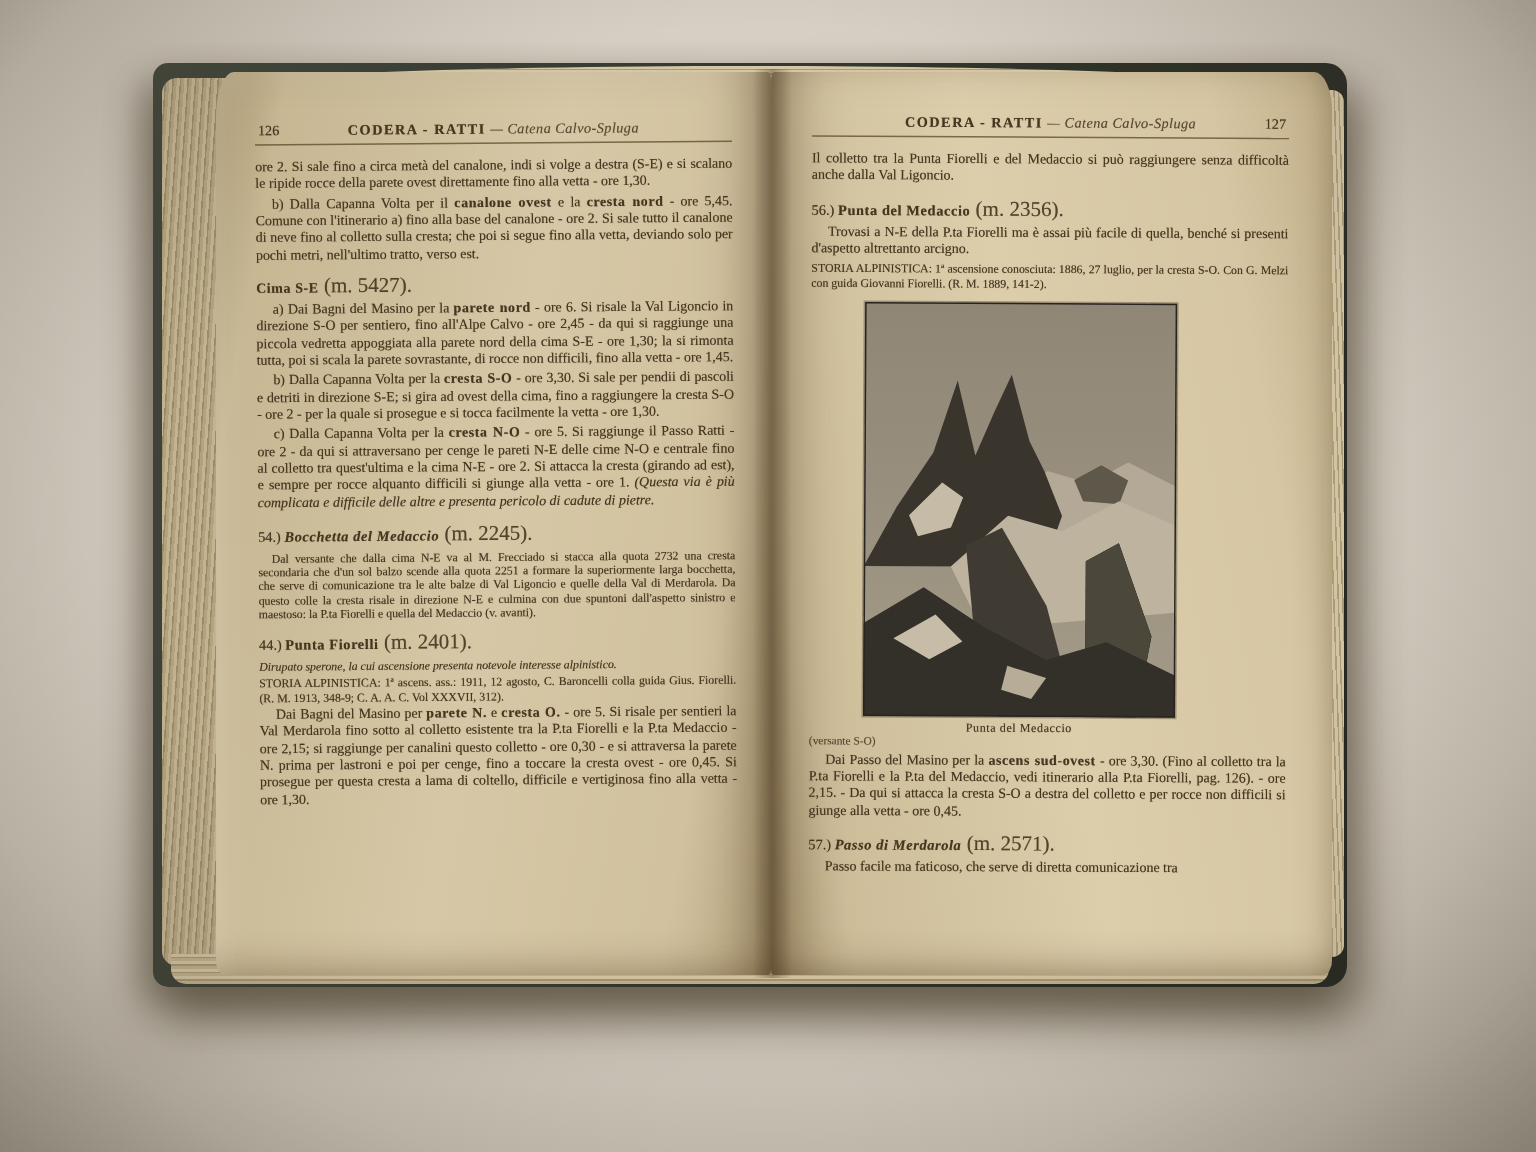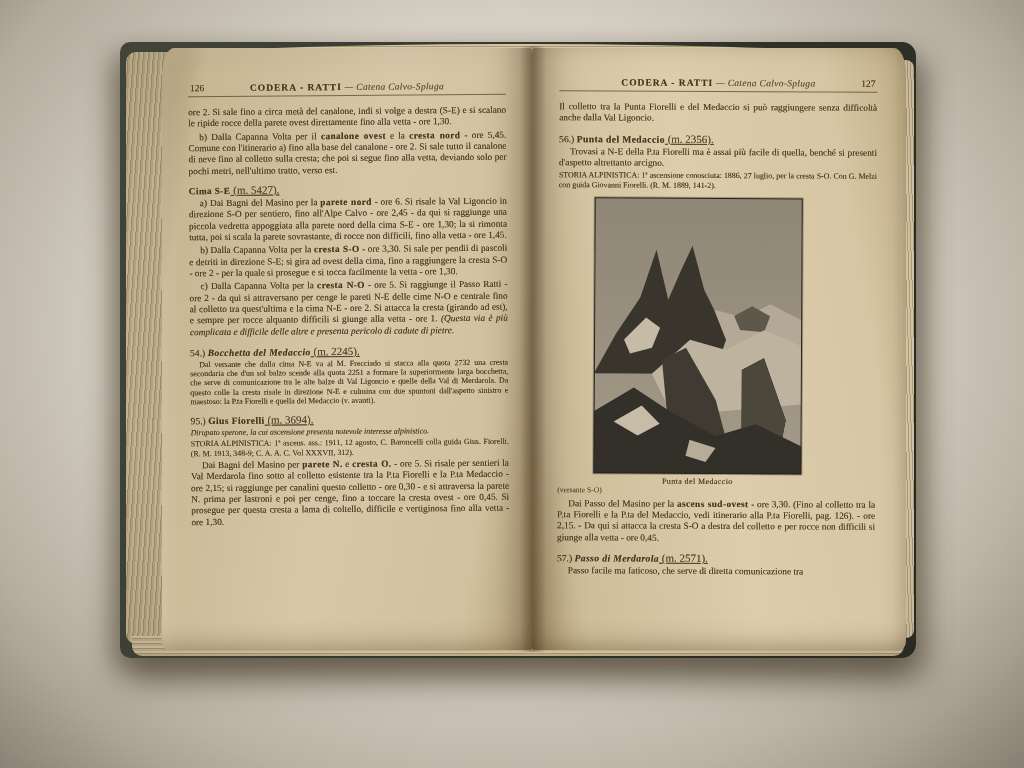--- a/index.html
+++ b/index.html
@@ -5,21 +5,21 @@
   html,body{margin:0;padding:0;}
   body{
     width:1024px;height:768px;overflow:hidden;position:relative;
     background:radial-gradient(ellipse at 48% 40%, #e0dacf 0%, #d7d0c5 42%, #c9c2b5 75%, #aaa396 100%);
     font-family:"Liberation Serif", serif;
   }
   .stage{position:absolute;inset:0;}
   .vignette{position:absolute;inset:0;pointer-events:none;
     background:radial-gradient(ellipse at 50% 45%, rgba(0,0,0,0) 55%, rgba(80,70,55,.18) 85%, rgba(60,52,40,.32) 100%);}
   
-  .book{position:absolute;left:118px;top:26px;width:800px;height:640px;}
+  .book{position:absolute;left:100px;top:26px;width:800px;height:640px;}
   .cover{position:absolute;left:2px;top:16px;width:796px;height:616px;background:linear-gradient(105deg,#40443a,#30332a 60%,#24261f);
     border-radius:10px 14px 14px 10px;
     box-shadow:0 22px 34px rgba(84,74,56,.55), -10px 10px 22px rgba(84,74,56,.38), 12px 16px 26px rgba(84,74,56,.45);}
   .edges{position:absolute;}
   .edges-left{left:8px;top:26px;width:44px;height:592px;border-radius:10px 0 0 10px;
     background:repeating-linear-gradient(94deg,#c3b391 0 2px,#9a8b69 2px 3px,#b2a27f 3px 5px);}
   .edges-right{right:4px;top:34px;width:16px;height:578px;border-radius:0 8px 8px 0;
     background:repeating-linear-gradient(88deg,#d2c4a3 0 2px,#ab9c79 2px 3px);}
   .edges-bottom{left:14px;bottom:10px;width:772px;height:20px;border-radius:0 0 10px 10px;
     background:repeating-linear-gradient(to bottom,#cfbf9d 0 2px,#a1926e 2px 3px,#bcac89 3px 5px);}
@@ -47,21 +47,21 @@
   .head-title b{font-weight:bold;letter-spacing:1px;text-align:center;}
   .head-title i{font-style:italic;letter-spacing:.3px;opacity:.85;}
   .para{font-size:9.3px;line-height:1.22;text-align:justify;margin:0 0 2px 0;}
   .ind{text-indent:11px;}
   .rt{font-weight:bold;letter-spacing:.4px;}
   .it{font-style:italic;}
   .subhead{font-size:9.3px;margin:7px 0 2px 0;}
   .sec{font-size:9.6px;margin:8px 0 2px 0;}
   .secname-peak{font-weight:bold;letter-spacing:.4px;}
   .secname-pass{font-weight:bold;font-style:italic;letter-spacing:.4px;}
-  .alt{font-size:11px;opacity:.9;text-decoration:underline;}
+  .alt{font-size:14px;opacity:.9;}
   .small{font-size:7.9px;line-height:1.17;text-align:justify;margin:0 0 2px 0;}
   .small.ind{text-indent:9px;}
   
   .photo-wrap{margin:8px 0 3px 36px;width:208px;height:276px;
     box-shadow:0 0 0 1px rgba(40,32,22,.35), inset 0 0 10px rgba(30,24,16,.3);
     filter:sepia(.18) contrast(.92) brightness(.97);}
   .photo-wrap svg{display:block;width:100%;height:100%;}
   .caption{font-size:8px;text-align:center;width:208px;margin-left:36px;letter-spacing:.4px;}
   .caption2{font-size:7.6px;margin:0 0 4px 0;opacity:.85;}
 </style>
@@ -93,21 +93,21 @@
 
         <p class="para ind"><span>a) Dai Bagni del Masino per la </span><span class="rt">parete nord</span><span> - ore 6. Si risale la Val Ligoncio in direzione S-O per sentiero, fino all'Alpe Calvo - ore 2,45 - da qui si raggiunge una piccola vedretta appoggiata alla parete nord della cima S-E - ore 1,30; la si rimonta tutta, poi si scala la parete sovrastante, di rocce non difficili, fino alla vetta - ore 1,45.</span></p>
 
         <p class="para ind"><span>b) Dalla Capanna Volta per la </span><span class="rt">cresta S-O</span><span> - ore 3,30. Si sale per pendii di pascoli e detriti in direzione S-E; si gira ad ovest della cima, fino a raggiungere la cresta S-O - ore 2 - per la quale si prosegue e si tocca facilmente la vetta - ore 1,30.</span></p>
 
         <p class="para ind"><span>c) Dalla Capanna Volta per la </span><span class="rt">cresta N-O</span><span> - ore 5. Si raggiunge il Passo Ratti - ore 2 - da qui si attraversano per cenge le pareti N-E delle cime N-O e centrale fino al colletto tra quest'ultima e la cima N-E - ore 2. Si attacca la cresta (girando ad est), e sempre per rocce alquanto difficili si giunge alla vetta - ore 1. </span><span class="it">(Questa via è più complicata e difficile delle altre e presenta pericolo di cadute di pietre.</span></p>
 
         <p class="sec"><span>54.) </span><span class="secname-pass">Bocchetta del Medaccio</span><span class="alt"> (m. 2245).</span></p>
         <p class="small ind">Dal versante che dalla cima N-E va al M. Frecciado si stacca alla quota 2732 una cresta secondaria che d'un sol balzo scende alla quota 2251 a formare la superiormente larga bocchetta, che serve di comunicazione tra le alte balze di Val Ligoncio e quelle della Val di Merdarola. Da questo colle la cresta risale in direzione N-E e culmina con due spuntoni dall'aspetto sinistro e maestoso: la P.ta Fiorelli e quella del Medaccio (v. avanti).</p>
 
-        <p class="sec"><span>95.) </span><span class="secname-peak">Gius Fiorelli</span><span class="alt"> (m. 3694).</span></p>
+        <p class="sec"><span>44.) </span><span class="secname-peak">Punta Fiorelli</span><span class="alt"> (m. 2401).</span></p>
         <p class="small it">Dirupato sperone, la cui ascensione presenta notevole interesse alpinistico.</p>
         <p class="small">STORIA ALPINISTICA: 1ª ascens. ass.: 1911, 12 agosto, C. Baroncelli colla guida Gius. Fiorelli. (R. M. 1913, 348-9; C. A. A. C. Vol XXXVII, 312).</p>
 
         <p class="para ind"><span>Dai Bagni del Masino per </span><span class="rt">parete N.</span><span> e </span><span class="rt">cresta O.</span><span> - ore 5. Si risale per sentieri la Val Merdarola fino sotto al colletto esistente tra la P.ta Fiorelli e la P.ta Medaccio - ore 2,15; si raggiunge per canalini questo colletto - ore 0,30 - e si attraversa la parete N. prima per lastroni e poi per cenge, fino a toccare la cresta ovest - ore 0,45. Si prosegue per questa cresta a lama di coltello, difficile e vertiginosa fino alla vetta - ore 1,30.</span></p>
       </div>
     </div>
 
     <div class="page page-right">
       <div class="content">
         <div class="page-head">

